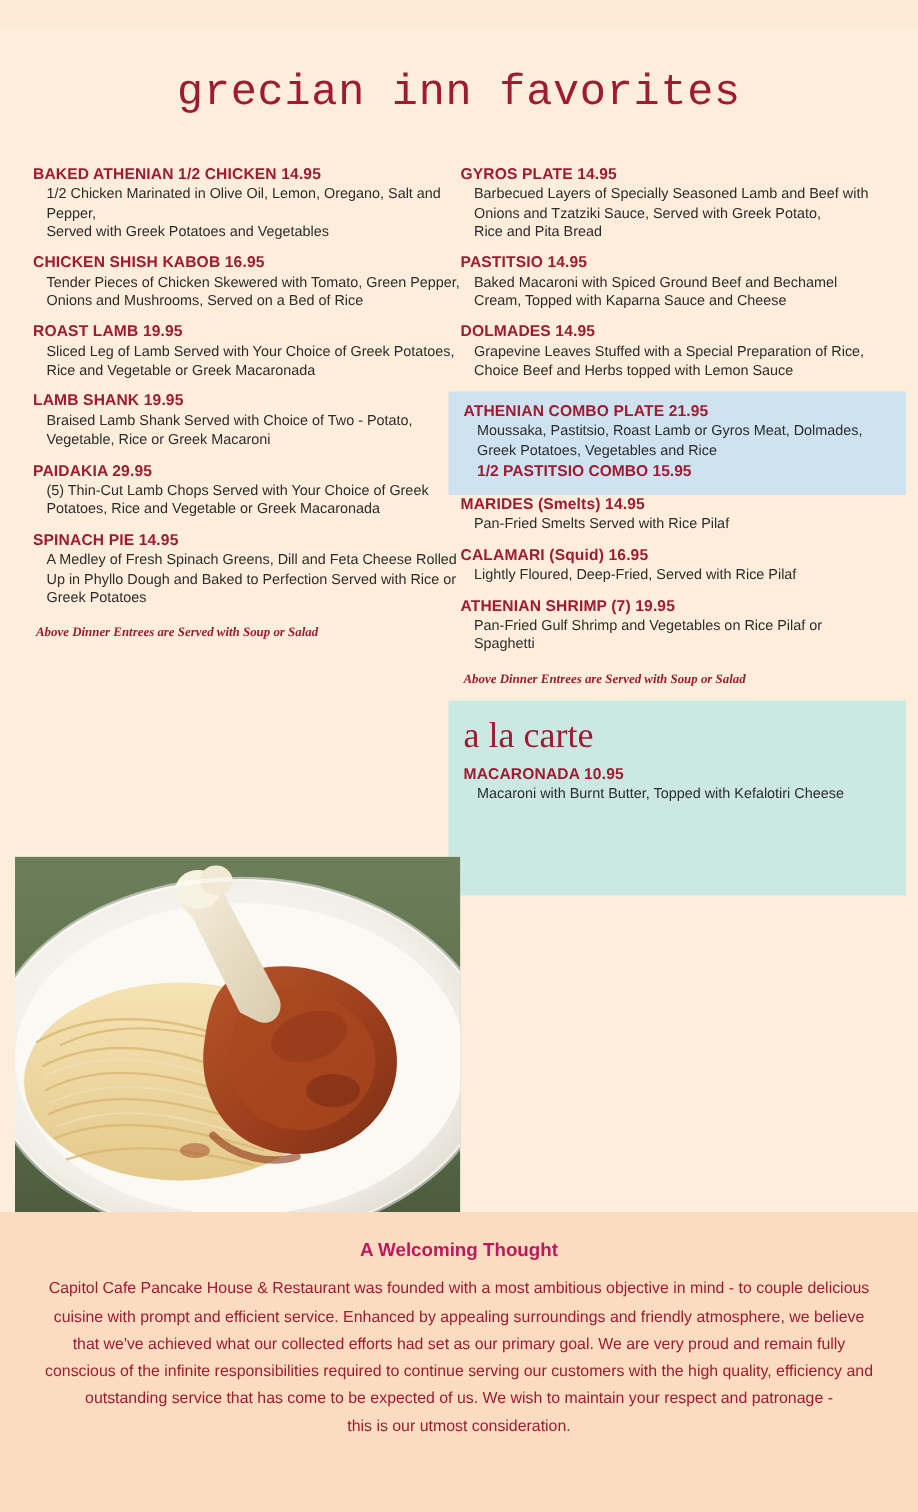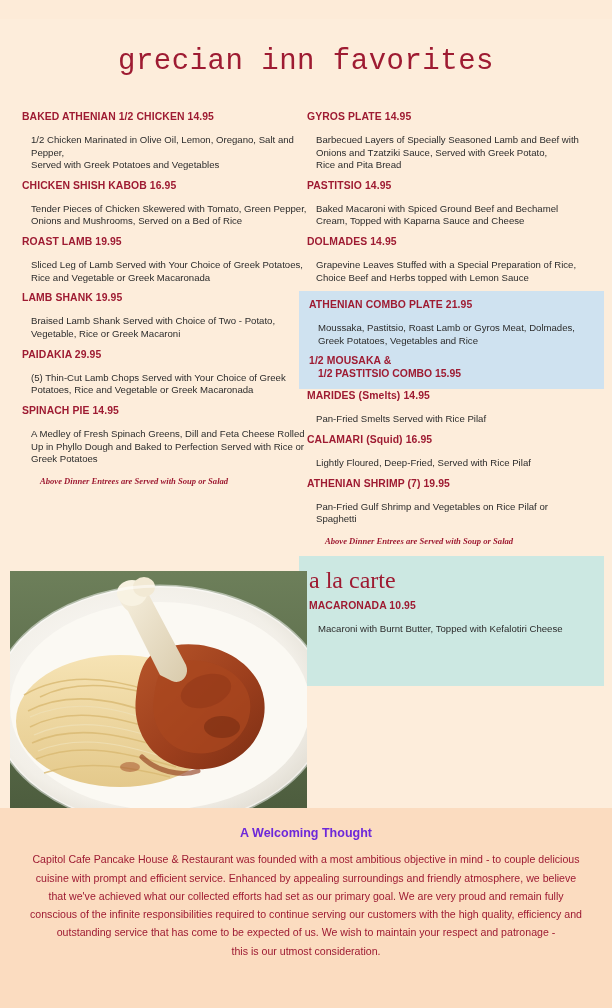--- a/index.html
+++ b/index.html
@@ -46,29 +46,29 @@
     font-weight: bold;
     font-size: 10.4px;
     letter-spacing: 0.1px;
     line-height: 1.25;
   }
   .item-desc {
     color: #2c2c2c;
     font-size: 9.6px;
     line-height: 1.32;
     margin-left: 9px;
-    margin-top: 11px;
+    margin-top: 1px;
   }
   .note {
     color: #9e1b32;
     font-size: 8.6px;
     font-style: italic;
     font-weight: bold;
     margin-top: 10px;
-    margin-left: 18px;
+    margin-left: 2px;
     font-family: "Liberation Serif", serif;
   }
 
   
   .panel-combo {
     background: #cfe2f0;
     margin-top: 6px;
     margin-left: -8px;
     margin-right: -22px;
     padding: 7px 10px 9px 10px;
@@ -117,21 +117,21 @@
     position: absolute;
     left: 0;
     bottom: 0;
     width: 612px;
     height: 219px;
     background: #fbdcc0;
     padding: 18px 28px 0 28px;
   }
   .footer h3 {
     text-align: center;
-    color: #6d28d9;
+    color: #be185d;
     font-size: 12.5px;
     margin: 0 0 10px 0;
     font-weight: bold;
   }
   .footer p {
     color: #9e1b32;
     font-size: 10.6px;
     line-height: 1.72;
     text-align: center;
     margin: 0;
@@ -189,21 +189,20 @@
         <div class="item-desc">Baked Macaroni with Spiced Ground Beef and Bechamel Cream, Topped with Kaparna Sauce and Cheese</div>
       </div>
       <div class="item">
         <div class="item-name">DOLMADES 14.95</div>
         <div class="item-desc">Grapevine Leaves Stuffed with a Special Preparation of Rice, Choice Beef and Herbs topped with Lemon Sauce</div>
       </div>
 
       <div class="panel-combo">
         <div class="item-name">ATHENIAN COMBO PLATE 21.95</div>
         <div class="item-desc">Moussaka, Pastitsio, Roast Lamb or Gyros Meat, Dolmades, Greek Potatoes, Vegetables and Rice</div>
-        <div class="item-name" style="margin-top:6px">1/2 MOUSAKA &amp;</div>
         <div class="combo-sub">1/2 PASTITSIO COMBO 15.95</div>
       </div>
 
 
       <div class="item">
         <div class="item-name">MARIDES (Smelts) 14.95</div>
         <div class="item-desc">Pan-Fried Smelts Served with Rice Pilaf</div>
       </div>
       <div class="item">
         <div class="item-name">CALAMARI (Squid) 16.95</div>

